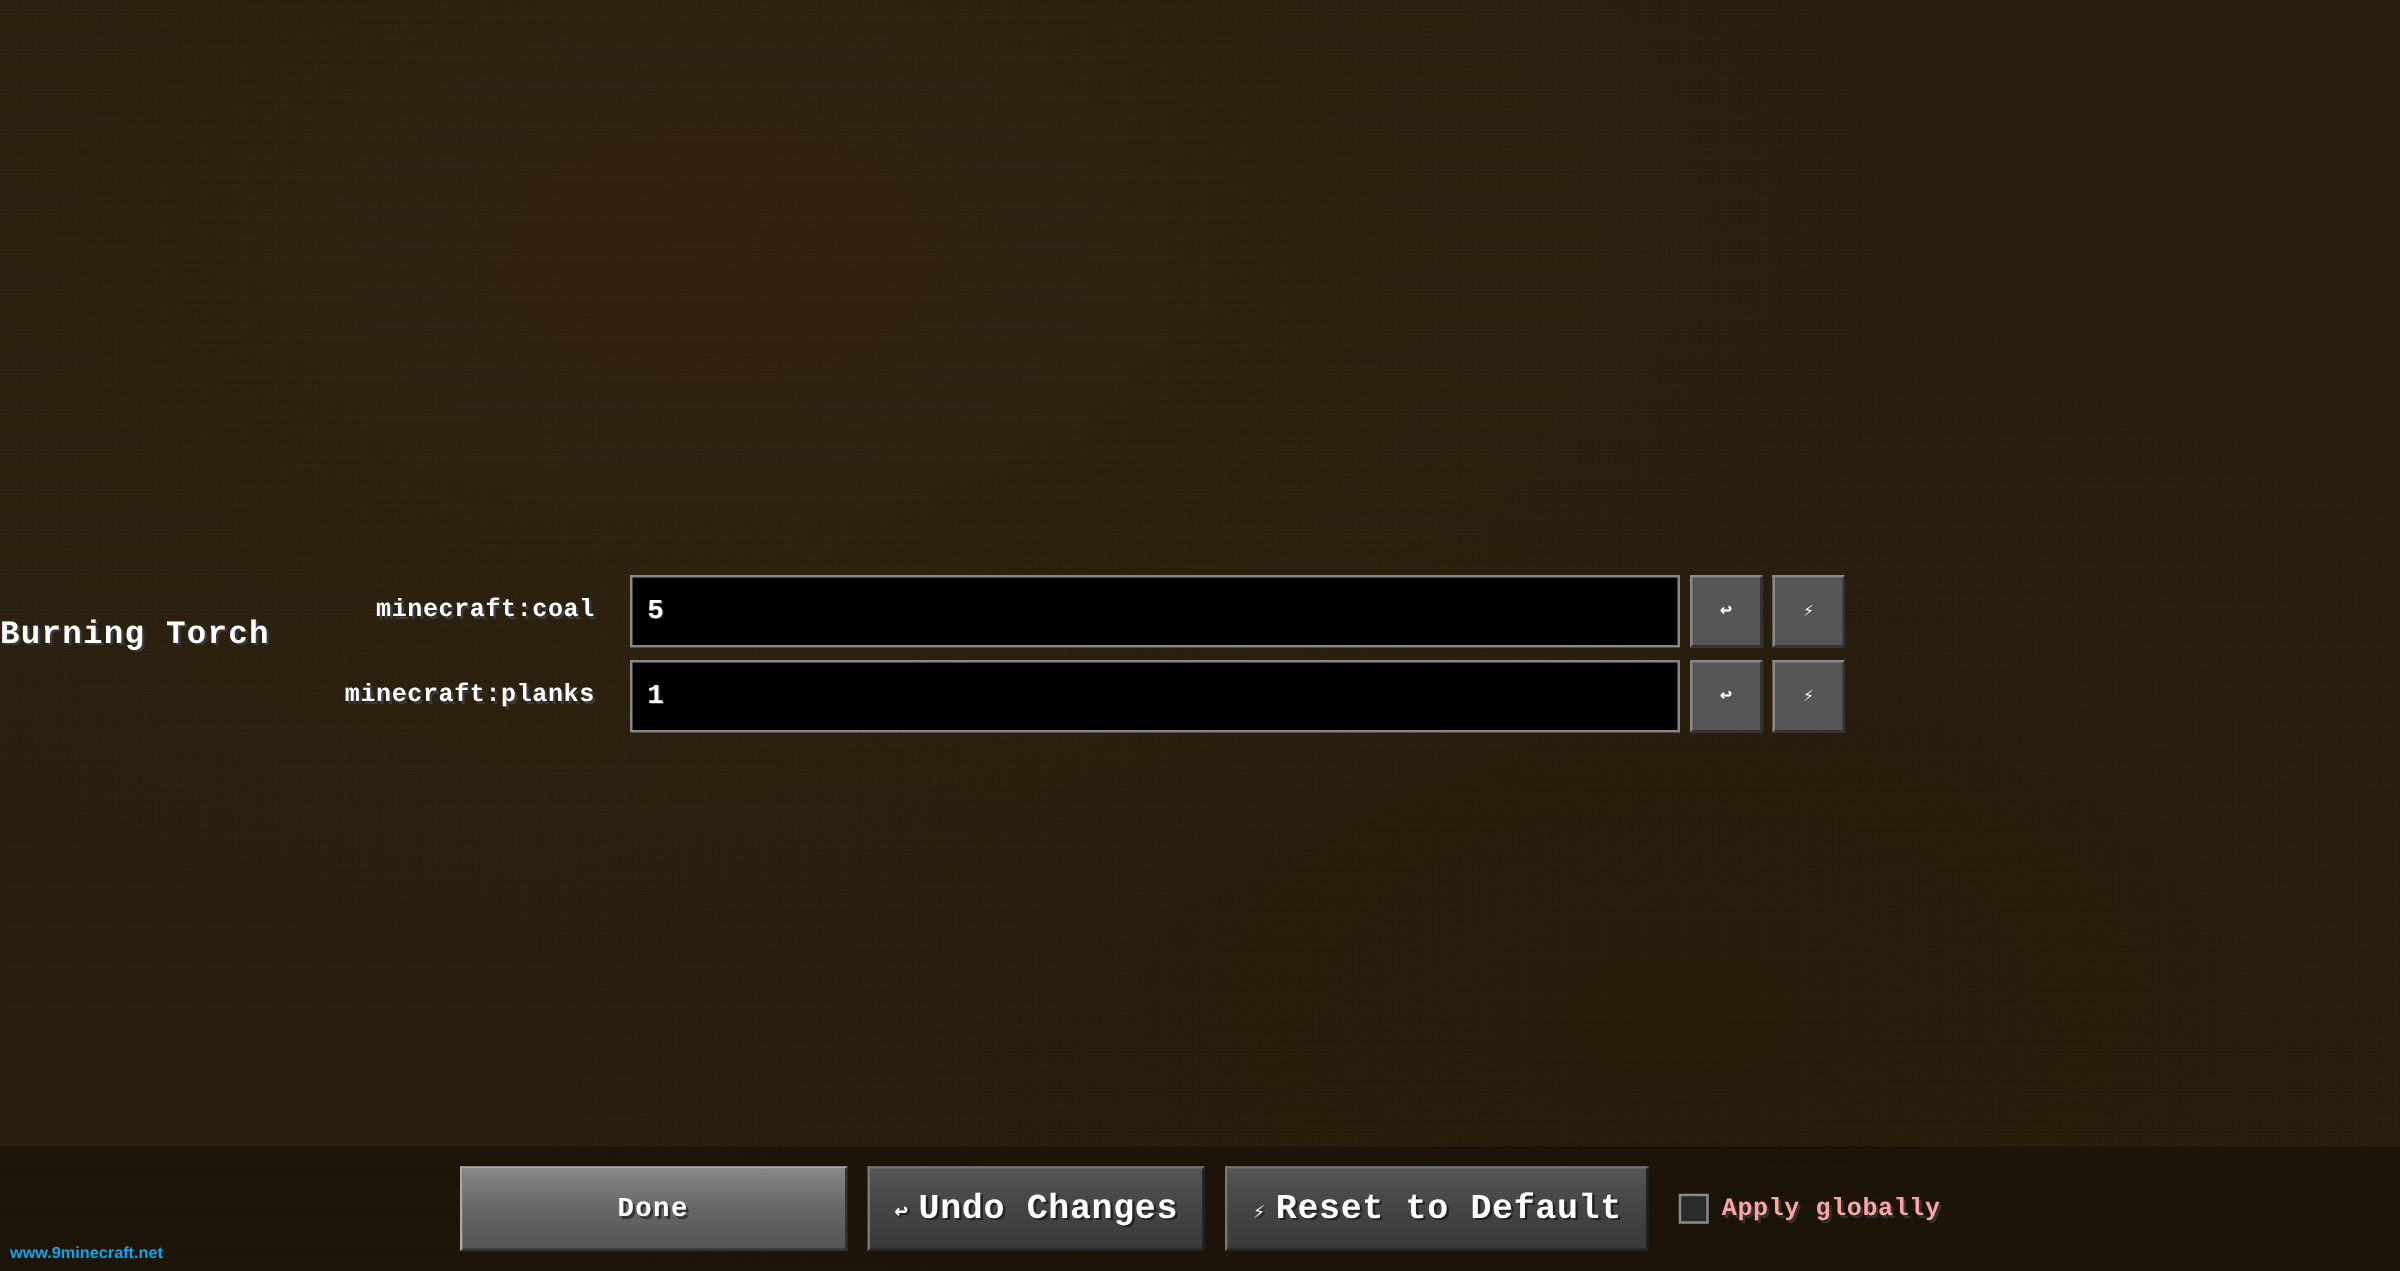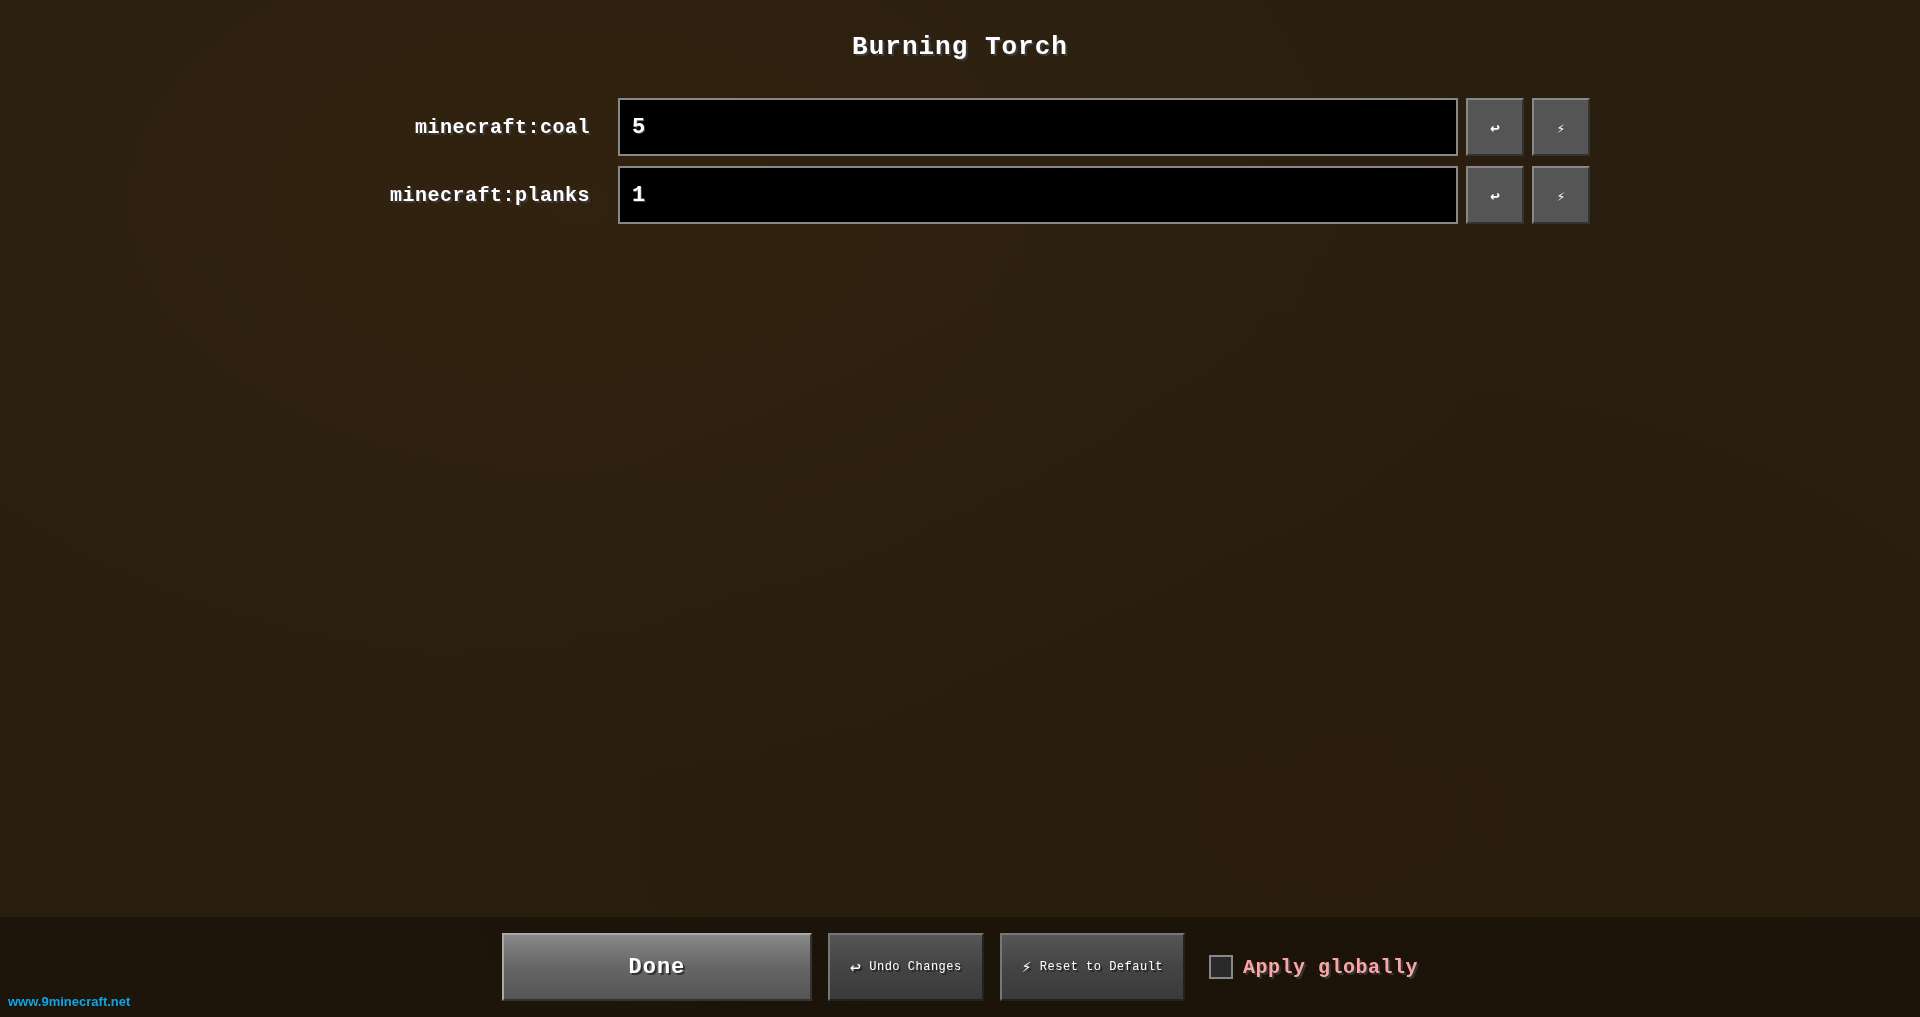--- a/index.html
+++ b/index.html
@@ -54,21 +54,21 @@
           rgba(0,0,0,0.06) 8px
         );
     }
 
     .content {
       position: relative;
       z-index: 1;
       width: 100%;
       height: 100%;
       display: flex;
-      flex-direction: column;
+      flex-direction: row;
       align-items: center;
       padding-top: 28px;
     }
 
     .page-title {
       color: #ffffff;
       font-family: 'Courier New', monospace;
       font-size: 26px;
       font-weight: bold;
       text-align: center;
@@ -166,22 +166,22 @@
     }
 
     .btn-secondary {
       height: 68px;
       background: linear-gradient(180deg, #555555 0%, #444444 50%, #3a3a3a 100%);
       border: 2px solid #777777;
       border-bottom-color: #222222;
       border-right-color: #222222;
       color: #ffffff;
       font-family: 'Courier New', monospace;
-      font-size: 12px;
-      font-weight: normal;
+      font-size: 28px;
+      font-weight: bold;
       cursor: pointer;
       text-shadow: 2px 2px 0 #222;
       letter-spacing: 0.5px;
       padding: 0 20px;
       display: flex;
       align-items: center;
       gap: 8px;
       white-space: nowrap;
     }
 

